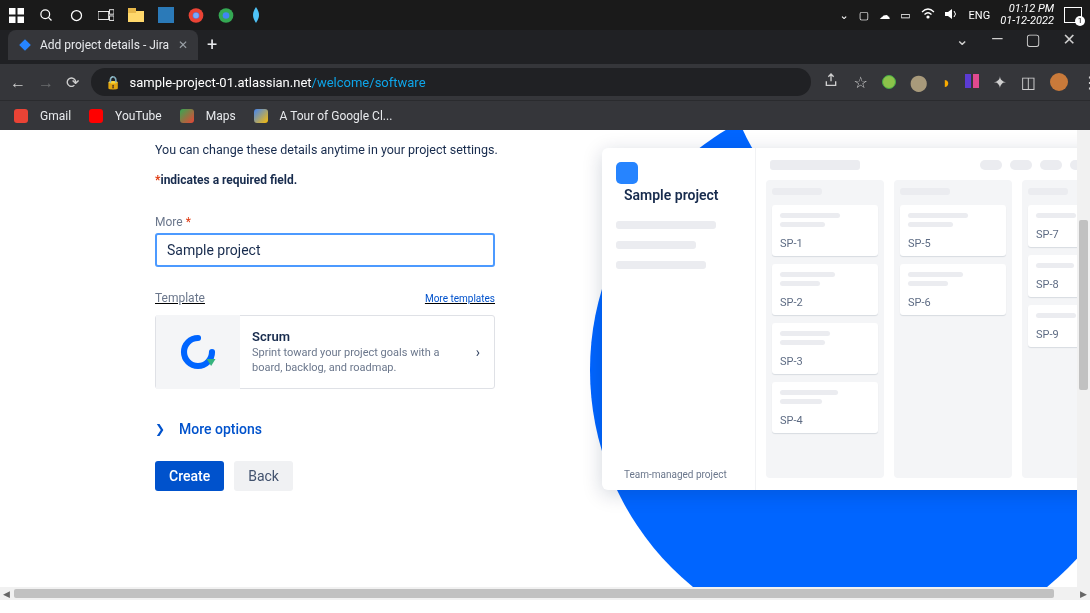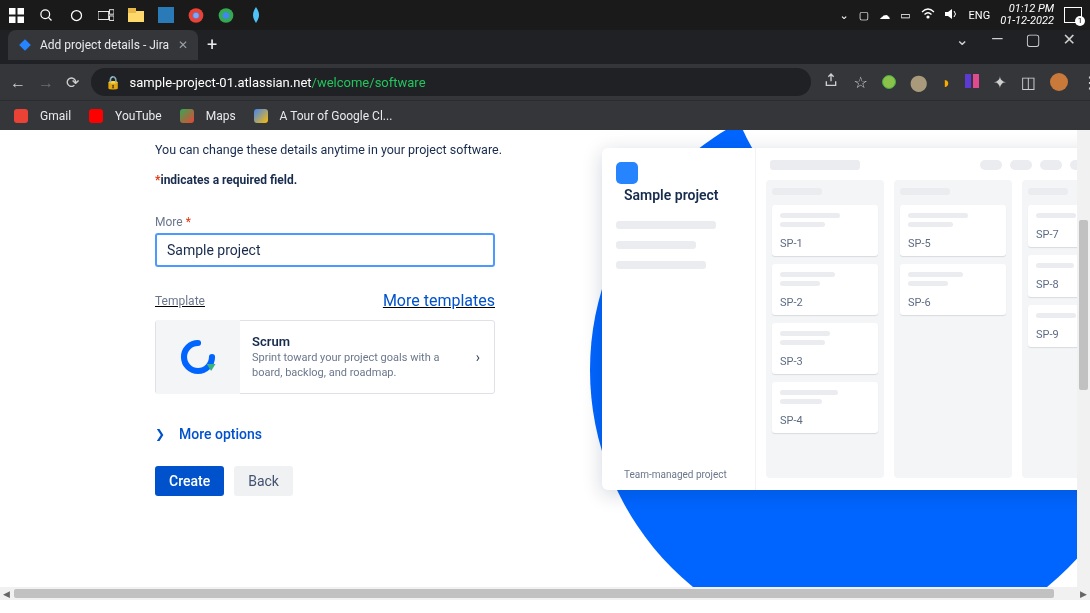--- a/index.html
+++ b/index.html
@@ -15,21 +15,21 @@
 
 .tab-strip { height: 34px; background: #202124; display: flex; align-items: flex-start; padding-left: 8px; }
 .tab { background: #35363a; height: 30px; border-radius: 8px 8px 0 0; display: flex; align-items: center; padding: 0 10px; gap: 8px; color: #e8eaed; font-size: 12px; min-width: 190px; }
 .tab .close { margin-left: auto; color: #9aa0a6; }
 .new-tab { width: 28px; height: 28px; color: #e8eaed; display: flex; align-items: center; justify-content: center; font-size: 18px; }
 .win-ctrls { margin-left: auto; display: flex; align-items: center; gap: 22px; color: #cfcfcf; padding-right: 14px; padding-bottom:6px; }
 
 .addr-bar { height: 36px; background: #35363a; display: flex; align-items: center; padding: 0 10px; gap: 12px; }
 .nav-btn { color: #cfcfcf; width: 18px; text-align:center; }
 .url-box { flex: 0 0 auto; background: #202124; border-radius: 20px; height: 28px; display: flex; align-items: center; padding: 0 14px; color: #fff; font-size: 13px; gap: 8px; width: 720px; }
-.url-box .dim { color: #22c55e; }
+.url-box .dim { color: #0ea5e9; }
 .addr-right { margin-left: auto; display: flex; align-items: center; gap: 14px; color:#cfcfcf; }
 .ext-dot { width: 14px; height:14px; border-radius:50%; background:#8bc34a; border:1px solid #4a4; }
 .avatar { width:18px; height:18px; border-radius:50%; background:#c97a3a; }
 
 .bookmarks { height: 30px; background: #35363a; display: flex; align-items: center; padding: 0 14px; gap: 18px; font-size: 12px; color: #e8eaed; border-top:1px solid #2a2b2e; }
 .bk { display: flex; align-items: center; gap: 12px; }
 .bk-ico { width:14px; height:14px; border-radius:3px; }
 
 
 .page { position: relative; height: 470px; background: #fff; overflow: hidden; }
@@ -39,21 +39,21 @@
 .form-col { position: absolute; left: 155px; top: 12px; width: 360px; z-index: 2; }
 .hint { font-size: 12.5px; color: #172b4d; margin-bottom: 16px; }
 .req { font-size: 12px; color: #172b4d; margin-bottom: 28px; font-weight: bold; }
 .req .star { color: #de350b; }
 .label { font-size: 12px; color: #6b778c; margin-bottom: 4px; }
 .label .star { color: #de350b; }
 .name-input { width: 340px; height: 34px; border: 2px solid #4c9aff; border-radius: 3px; padding: 0 10px; font-size: 14px; color: #172b4d; outline: none; }
 
 .template-row { display: flex; justify-content: space-between; align-items: center; width: 340px; margin-top: 24px; text-decoration: underline; }
 .template-label { font-size: 12px; color: #6b778c; }
-.more-link { font-size: 16px; color: #0052cc; }
+.more-link { font-size: 10px; color: #0052cc; }
 
 .template-card { width: 340px; height: 74px; border: 1px solid #dfe1e6; border-radius: 3px; margin-top: 10px; display: flex; align-items: center; padding-right: 14px; }
 .template-icon { width: 84px; height: 74px; background: #f4f5f7; display: flex; align-items: center; justify-content: center; }
 .template-body { padding: 0 12px; flex: 1; }
 .template-title { font-size: 13px; font-weight: 600; color: #172b4d; }
 .template-desc { font-size: 11px; color: #6b778c; line-height: 1.3; margin-top: 2px; }
 .template-chev { color: #344563; font-size: 14px; }
 
 .more-options { display: flex; align-items: center; gap: 14px; color: #0052cc; font-size: 14px; font-weight: 500; margin-top: 32px; }
 .more-options .chev { font-size: 12px; }
@@ -232,21 +232,21 @@
       <span class="bk-ico" style="background:linear-gradient(135deg,#4285f4,#fbbc04);"></span>
       <span>A Tour of Google Cl...</span>
     </div>
 </div>
 
 <div class="page">
   <div class="blob1"></div>
   <div class="blob-cut"></div>
 
   <div class="form-col">
-    <div class="hint">You can change these details anytime in your project software.</div>
+    <div class="hint">You can change these details anytime in your project settings.</div>
     <div class="req"><span class="star">*</span><span>indicates a required field.</span></div>
 
     <div class="label"><span>More</span> <span class="star">*</span></div>
     <input class="name-input" value="Sample project" style="">
 
     <div class="template-row">
       <span class="template-label">Template</span>
       <span class="more-link">More templates</span>
     </div>
 

